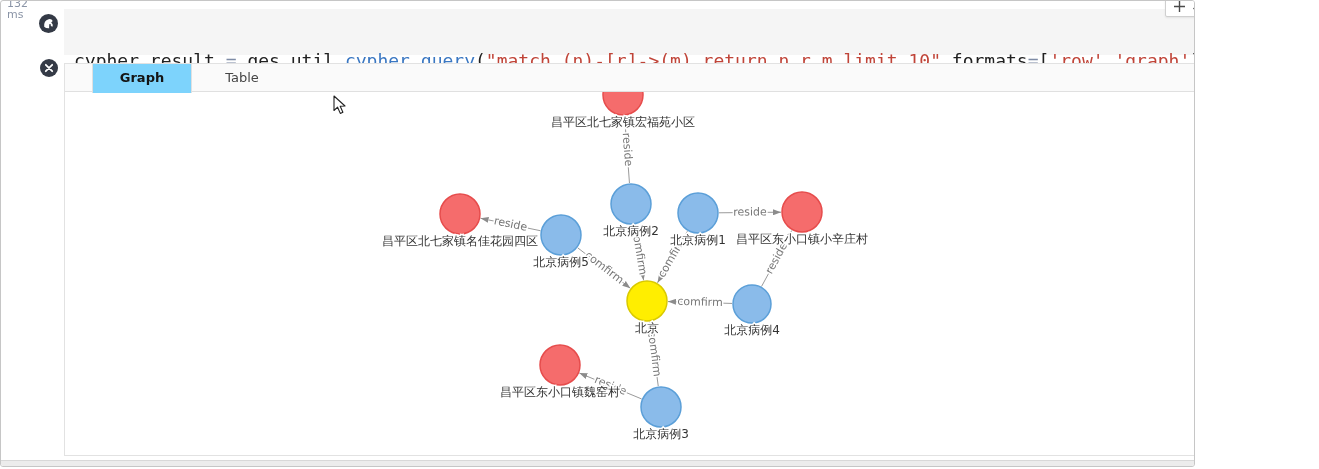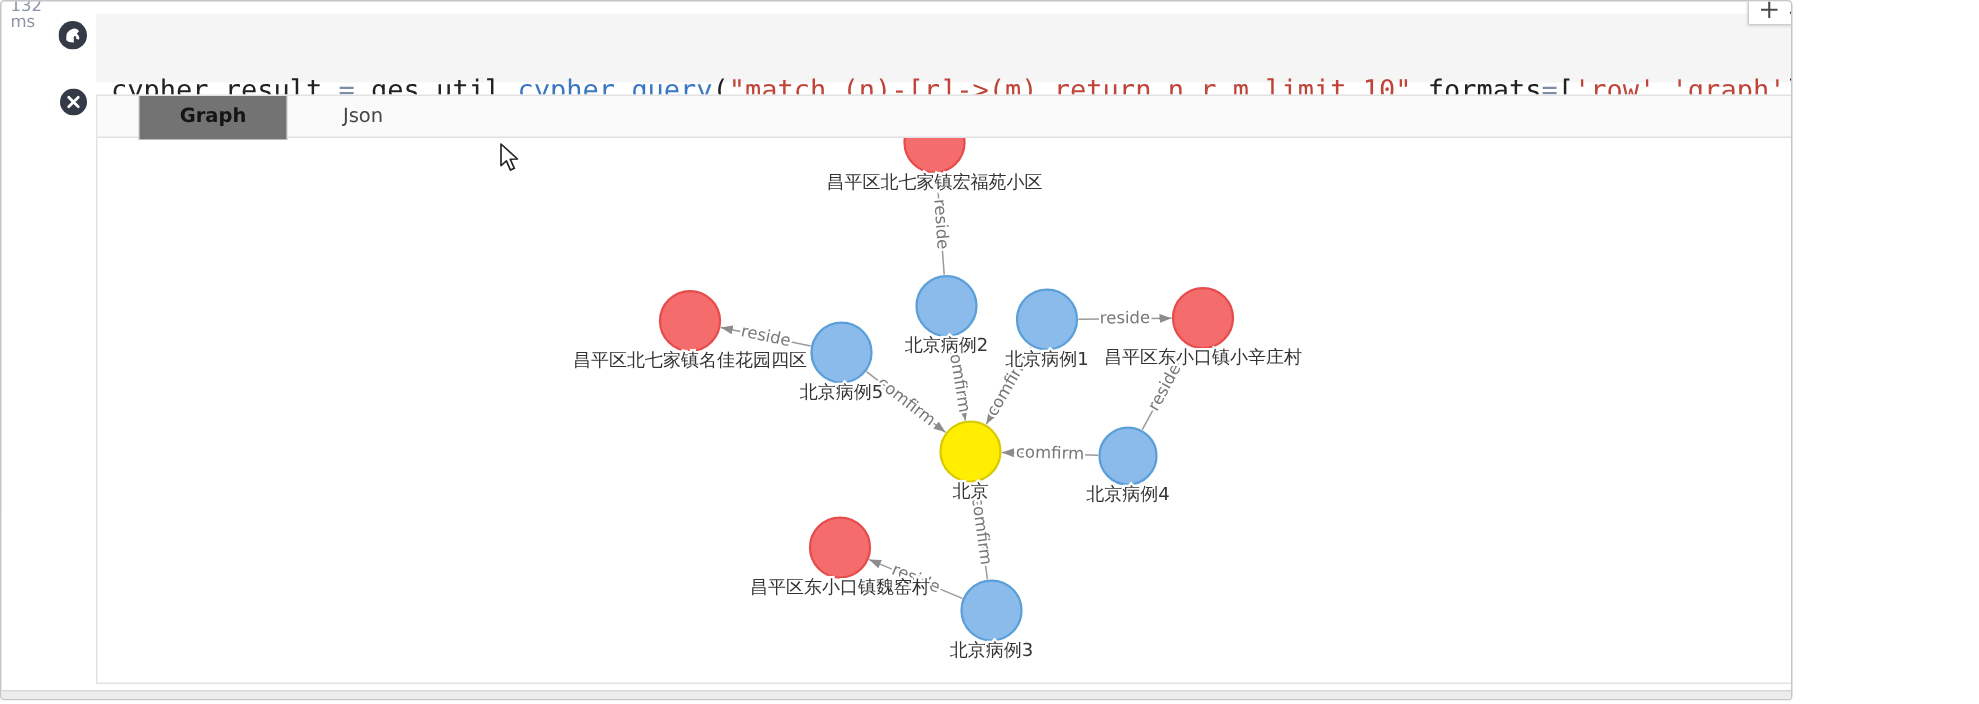--- a/index.html
+++ b/index.html
@@ -51,21 +51,21 @@
   }
   .tab-bar {
     height: 28px; background: #fafafa; border-bottom: 1px solid #e0e0e0;
     display: flex; padding-left: 27px;
   }
   .tab {
     width: 100px; text-align: center; line-height: 27px;
     font-size: 13px; color: #454545; cursor: pointer;
   }
   .tab.active {
-    background: #737373; font-weight: bold; color: #141414;
+    background: #7dd3fc; font-weight: bold; color: #141414;
     border-left: 1px solid #e0e0e0; border-right: 1px solid #e0e0e0;
     height: 29px; margin-bottom: -1px; text-align: center;
   }
   .graph-area { position: relative; width: 1218px; height: 363px; overflow: hidden; }
   .graph-area svg { display: block; }
 
   .mouse-cursor { position: absolute; left: 332px; top: 94px; width: 14px; height: 20px; z-index: 50; }
 </style>
 </head>
 <body>
@@ -118,21 +118,21 @@
         <path d="M1,3 H11 M4,3 V1.5 H8 V3" fill="none" stroke="currentColor" stroke-width="1.2"></path>
         <rect x="2.2" y="3.6" width="7.6" height="8.4" fill="none" stroke="currentColor" stroke-width="1.2"></rect>
         <path d="M4.6,5.5 V10 M7.4,5.5 V10" stroke="currentColor" stroke-width="1.1"></path>
       </svg>
     </button>
   </div>
 
   <div class="output-panel">
     <div class="tab-bar">
       <div class="tab active">Graph</div>
-      <div class="tab">Json</div>
+      <div class="tab">Table</div>
     </div>
     <div class="graph-area">
       <svg id="graph-svg" width="1218" height="363" viewBox="0 0 1218 363">
           <defs>
             <marker id="arrow" markerWidth="8" markerHeight="6" refX="8" refY="3" orient="auto" markerUnits="userSpaceOnUse">
               <path d="M0,0 L8,3 L0,6 Z" fill="#8c8c8c"></path>
             </marker>
           </defs>
           <g>
             <line x1="564.4628501583024" y1="91.0563334068705" x2="559.5371498416976" y2="23.943666593129514" stroke="#9a9a9a" stroke-width="1" marker-end="url(#arrow)"></line>

